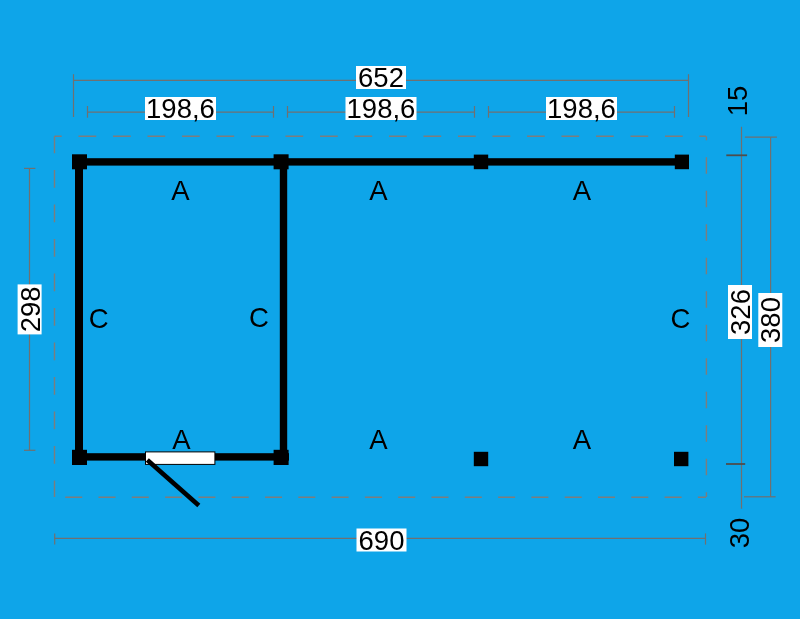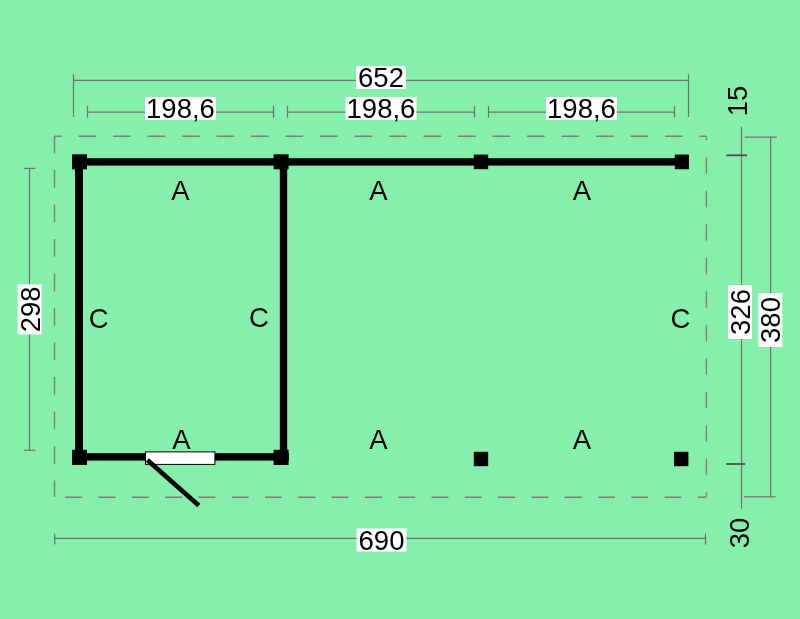--- a/index.html
+++ b/index.html
@@ -1,16 +1,16 @@
 <!DOCTYPE html>
 <html><head>
 <meta charset="utf-8">
 <style>
   html,body{margin:0;padding:0;background:#ffffff;}
-  #canvas{position:relative;width:800px;height:619px;background:#86efac;overflow:hidden;}
+  #canvas{position:relative;width:800px;height:619px;background:#0ea5e9;overflow:hidden;}
   svg{display:block;}
   text{font-family:"Liberation Sans", sans-serif;fill:#000000;}
 </style>
 </head>
 <body>
 <div id="canvas">
 <svg width="800" height="619" viewBox="0 0 800 619">
 
 <g fill="none" stroke="#7d7d7d" stroke-width="1.4">
   <line x1="54.5" y1="136.3" x2="706" y2="136.3" stroke-dasharray="17.7 16.8" stroke-dashoffset="10.5"></line>

